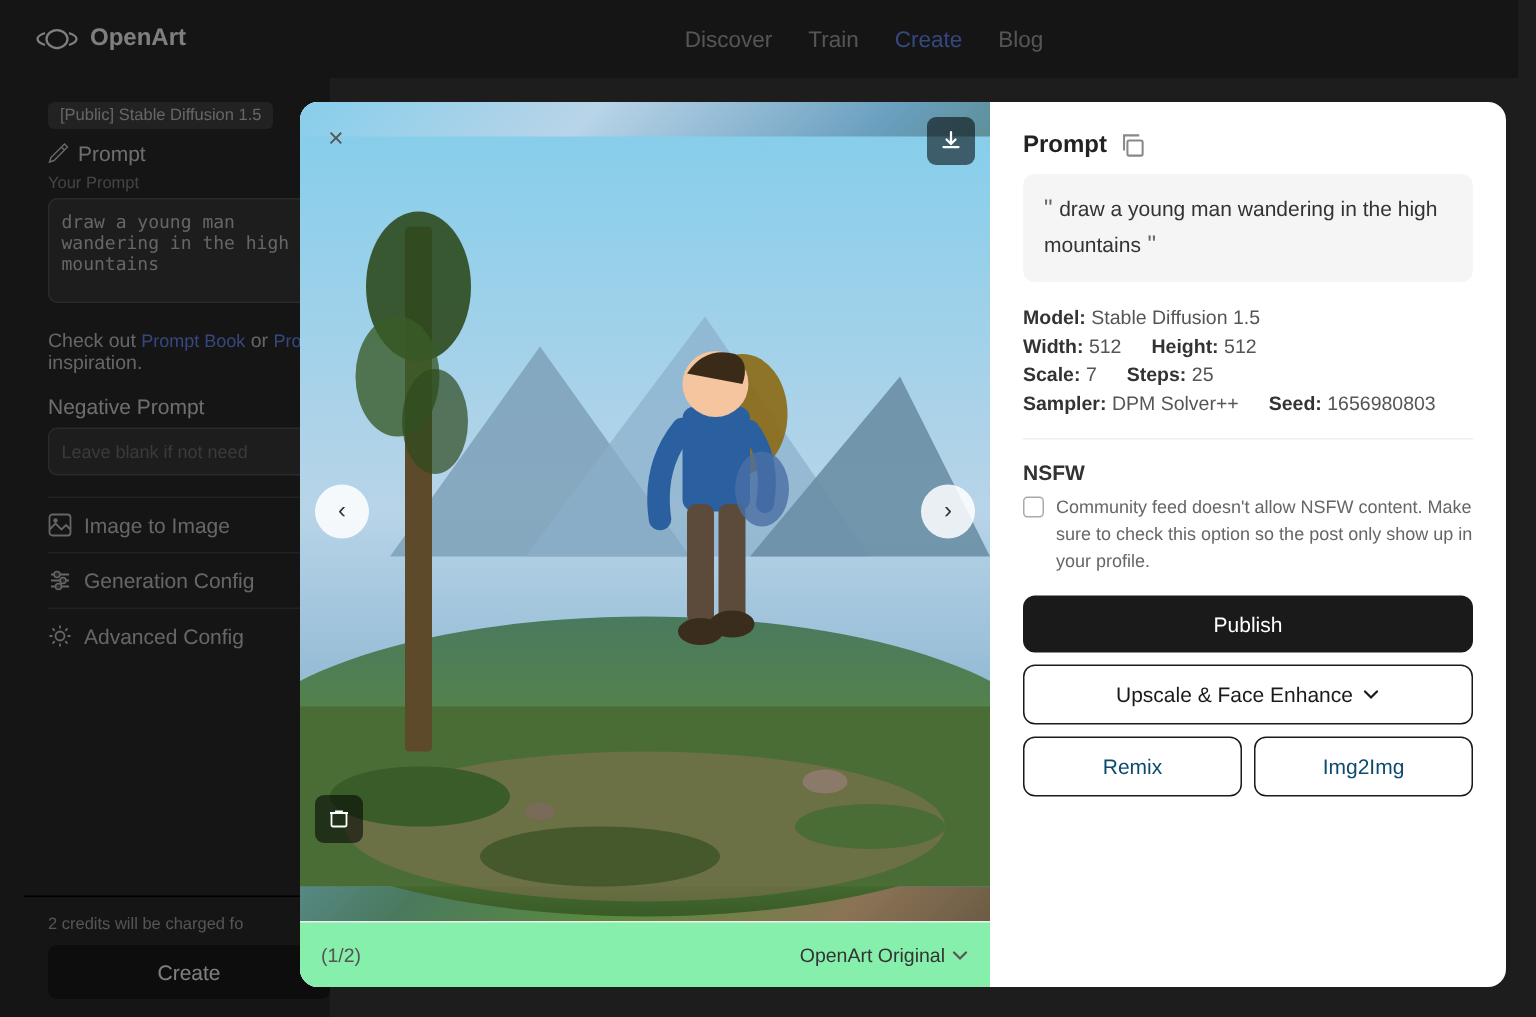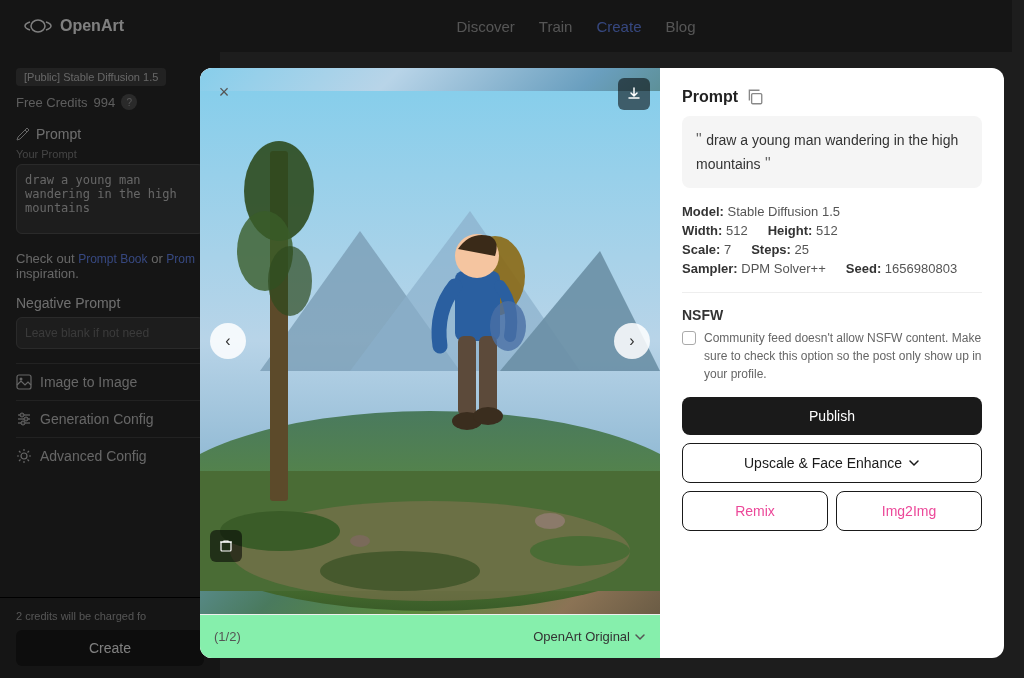--- a/index.html
+++ b/index.html
@@ -52,21 +52,21 @@
       cursor: pointer;
       text-decoration: none;
     }
     .nav-link.active {
       color: #6c8fff;
     }
 
     
     .sidebar-content {
       position: absolute;
-      left: 0; top: 52px;
+      left: 16px; top: 52px;
       width: 220px;
       height: calc(678px - 52px);
       padding: 16px;
       color: #ccc;
       font-size: 13px;
     }
     .sidebar-model-badge {
       background: #444;
       color: #ccc;
       font-size: 11px;
@@ -420,21 +420,21 @@
     .btn-row {
       display: flex;
       gap: 8px;
     }
     .btn-half {
       flex: 1;
       padding: 11px;
       border-radius: 8px;
       border: 1.5px solid #1a1a1a;
       background: white;
-      color: #ec4899;
+      color: #0c4a6e;
       font-size: 14px;
       font-weight: 500;
       cursor: pointer;
     }
 
     
     .figure-svg {
       position: absolute;
       top: 0; left: 0; right: 0; bottom: 0;
       width: 100%;
@@ -456,25 +456,20 @@
   <div class="nav-links">
     <a class="nav-link">Discover</a>
     <a class="nav-link">Train</a>
     <a class="nav-link active">Create</a>
     <a class="nav-link">Blog</a>
   </div>
 </nav>
 
 <div class="sidebar-content">
   <div class="sidebar-model-badge">[Public] Stable Diffusion 1.5</div>
-  <div class="sidebar-credits">
-    <span>Free Credits</span>
-    <span>994</span>
-    <div class="credits-help">?</div>
-  </div>
 
   <div class="sidebar-section">
     <div class="sidebar-section-title">
       <svg width="14" height="14" viewBox="0 0 14 14">
           <path d="M2 10 L9 3 L11 5 L4 12 L1 13 Z M9 3 L11 1 L13 3 L11 5 Z" stroke="#ccc" fill="none" stroke-width="1"></path>
         </svg>
       <span>Prompt</span>
     </div>
     <div class="prompt-hint">Your Prompt</div>
     <textarea class="prompt-textarea" style="">draw a young man wandering in the high mountains</textarea>

